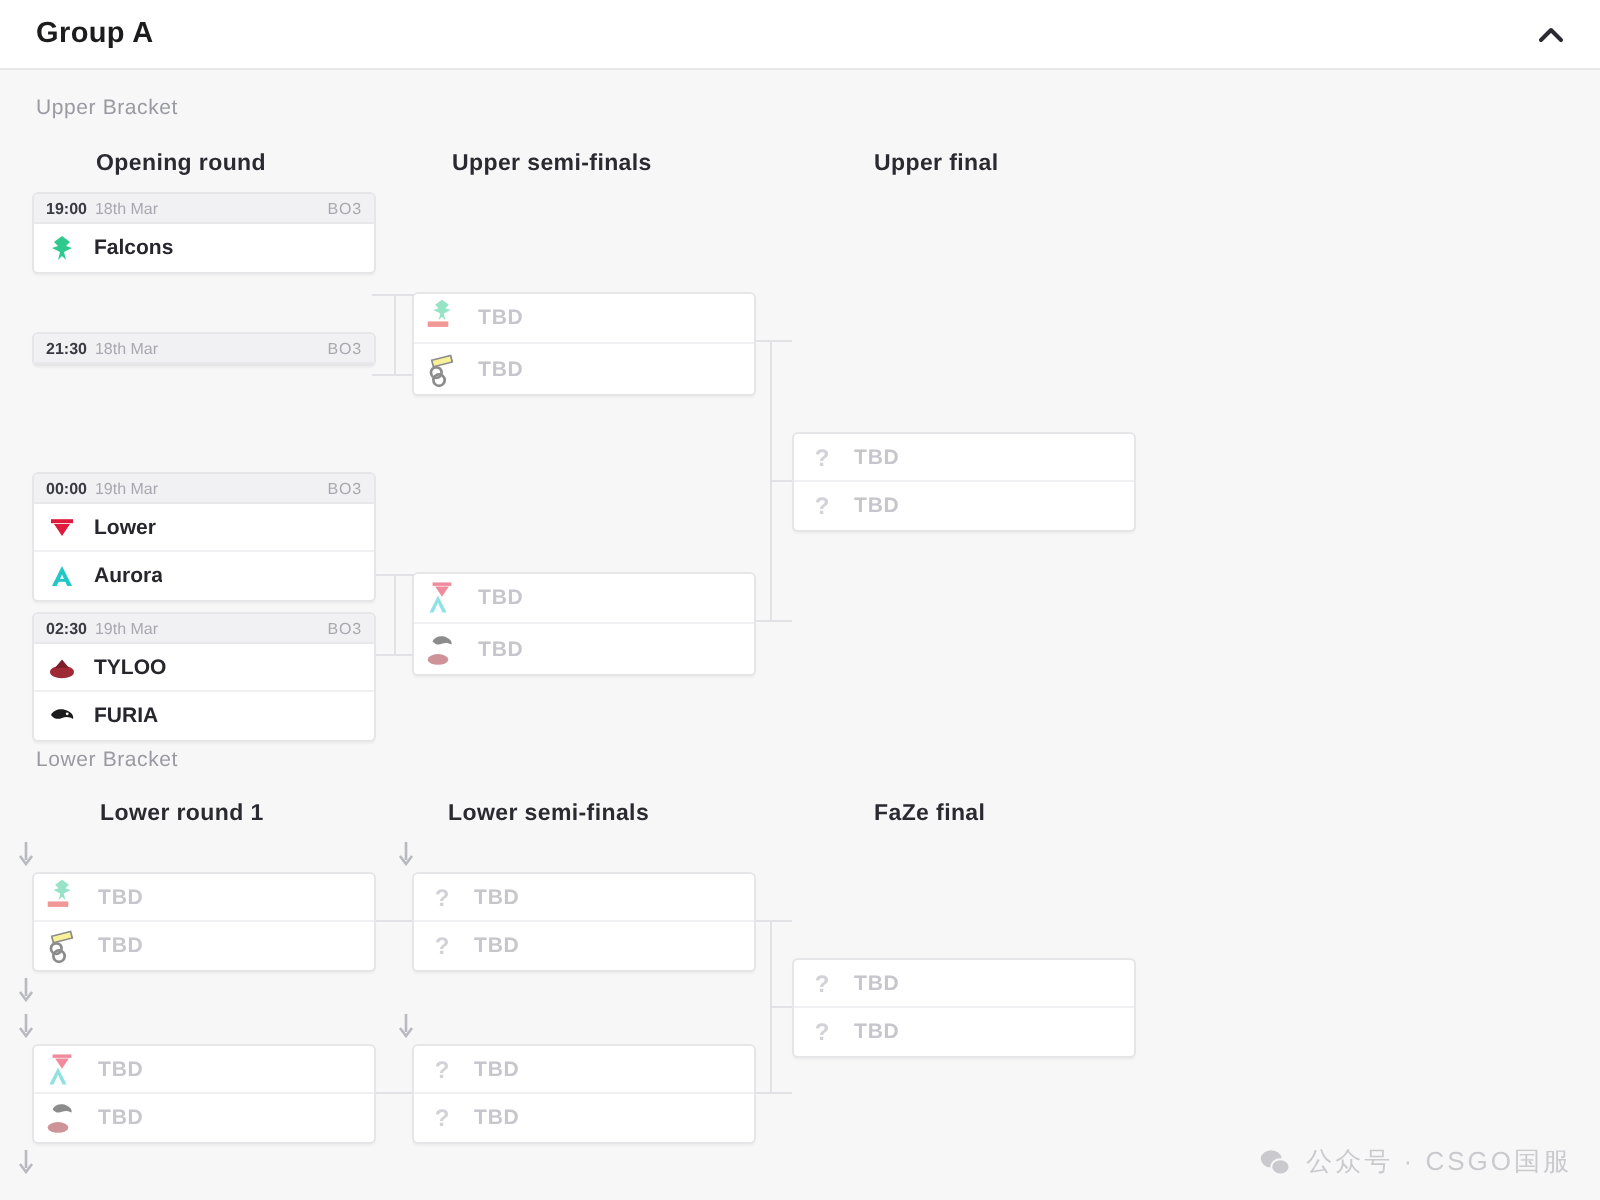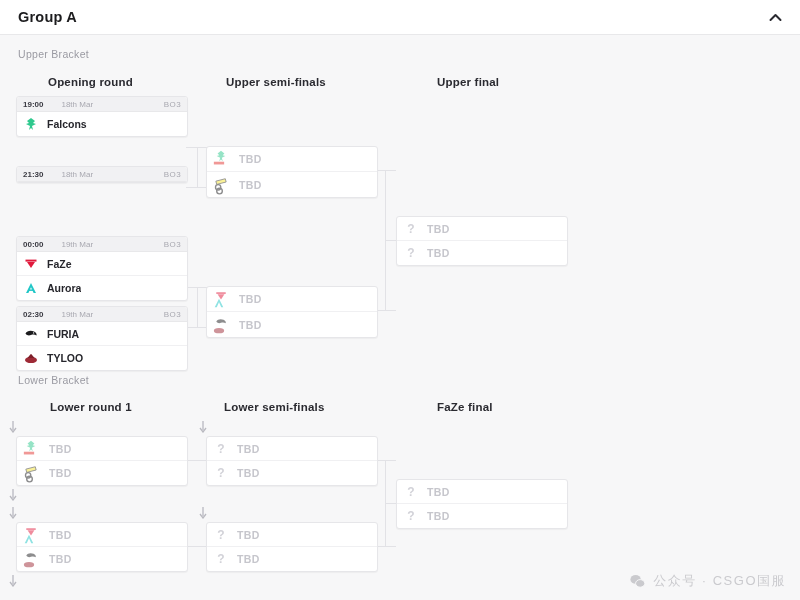--- a/index.html
+++ b/index.html
@@ -54,21 +54,21 @@
   }
   .match-meta {
     height: 15px;
     background: #f1f1f3;
     border-bottom: 1px solid #e8e8ea;
     display: flex; align-items: center;
     padding: 0 6px;
     font-size: 8px;
     color: #a0a0a8;
   }
-  .meta-time { font-weight: bold; color: #3a3a42; margin-right: 18px; font-size: 8px; }
+  .meta-time { font-weight: bold; color: #3a3a42; margin-right: 4px; font-size: 8px; }
   .meta-date { color: #a8a8b0; }
   .meta-bo { margin-left: auto; color: #a8a8b0; letter-spacing: .4px; }
 
   .team-row {
     height: 24px;
     display: flex; align-items: center;
     padding: 0 7px;
     border-bottom: 1px solid #f0f0f2;
   }
   .team-row:last-child { border-bottom: none; }
@@ -185,21 +185,21 @@
       <span class="meta-date">19th Mar</span>
       <span class="meta-bo">BO3</span>
     </div>
     <div class="team-row">
       <span class="logo">
         <svg width="14" height="14" viewBox="0 0 14 14">
             <rect x="1.5" y="2.6" width="11" height="2" fill="#e01a3c"></rect>
             <path d="M3 5 L11 5 L7 11 Z" fill="#e01a3c"></path>
           </svg>
       </span>
-      <span class="team-name">FaZe</span>
+      <span class="team-name">Lower</span>
     </div>
     <div class="team-row">
       <span class="logo">
         <svg width="14" height="14" viewBox="0 0 14 14">
             <path d="M7 2 L12 12 L9.6 12 L7 6.2 L4.4 12 L2 12 Z" fill="#22c7c7"></path>
             <rect x="4.2" y="8.4" width="5.6" height="1.5" fill="#22c7c7"></rect>
           </svg>
       </span>
       <span class="team-name">Aurora</span>
     </div>
@@ -207,34 +207,34 @@
 
   <div class="match" style="left:16px; top:306px;">
     <div class="match-meta">
       <span class="meta-time">02:30</span>
       <span class="meta-date">19th Mar</span>
       <span class="meta-bo">BO3</span>
     </div>
     <div class="team-row">
       <span class="logo">
         <svg width="14" height="14" viewBox="0 0 14 14">
+            <ellipse cx="7" cy="9" rx="6" ry="3.1" fill="#9e2a36"></ellipse>
+            <path d="M3.4 7 L7 2.8 L10.6 7 Z" fill="#7d1f29"></path>
+          </svg>
+      </span>
+      <span class="team-name">TYLOO</span>
+    </div>
+    <div class="team-row">
+      <span class="logo">
+        <svg width="14" height="14" viewBox="0 0 14 14">
             <path d="M1.5 6.5 C3 3.5 7 3 10 4.5 C12 5.5 13 7 12.5 8.5 C11 7.5 9 7.2 7 8 C5 8.8 3 8.6 1.5 6.5 Z" fill="#1c1c1e"></path>
             <circle cx="9.6" cy="5.9" r=".7" fill="#fff"></circle>
           </svg>
       </span>
       <span class="team-name">FURIA</span>
-    </div>
-    <div class="team-row">
-      <span class="logo">
-        <svg width="14" height="14" viewBox="0 0 14 14">
-            <ellipse cx="7" cy="9" rx="6" ry="3.1" fill="#9e2a36"></ellipse>
-            <path d="M3.4 7 L7 2.8 L10.6 7 Z" fill="#7d1f29"></path>
-          </svg>
-      </span>
-      <span class="team-name">TYLOO</span>
     </div>
   </div>
 
   <div class="match" style="left:206px; top:146px;">
     <div class="team-row tbd" style="height:25px;">
       <span class="logo-stack">
         <span class="s1"><svg width="12" height="12" viewBox="0 0 14 14">
               <path d="M7 1 L11 4 L9 6 L12 7 L8 9 L9 13 L7 11 L5 13 L6 9 L2 7 L5 6 L3 4 Z" fill="#2fc98e"></path>
             </svg></span>
         <span class="s2"><svg width="12" height="12" viewBox="0 0 14 14">

